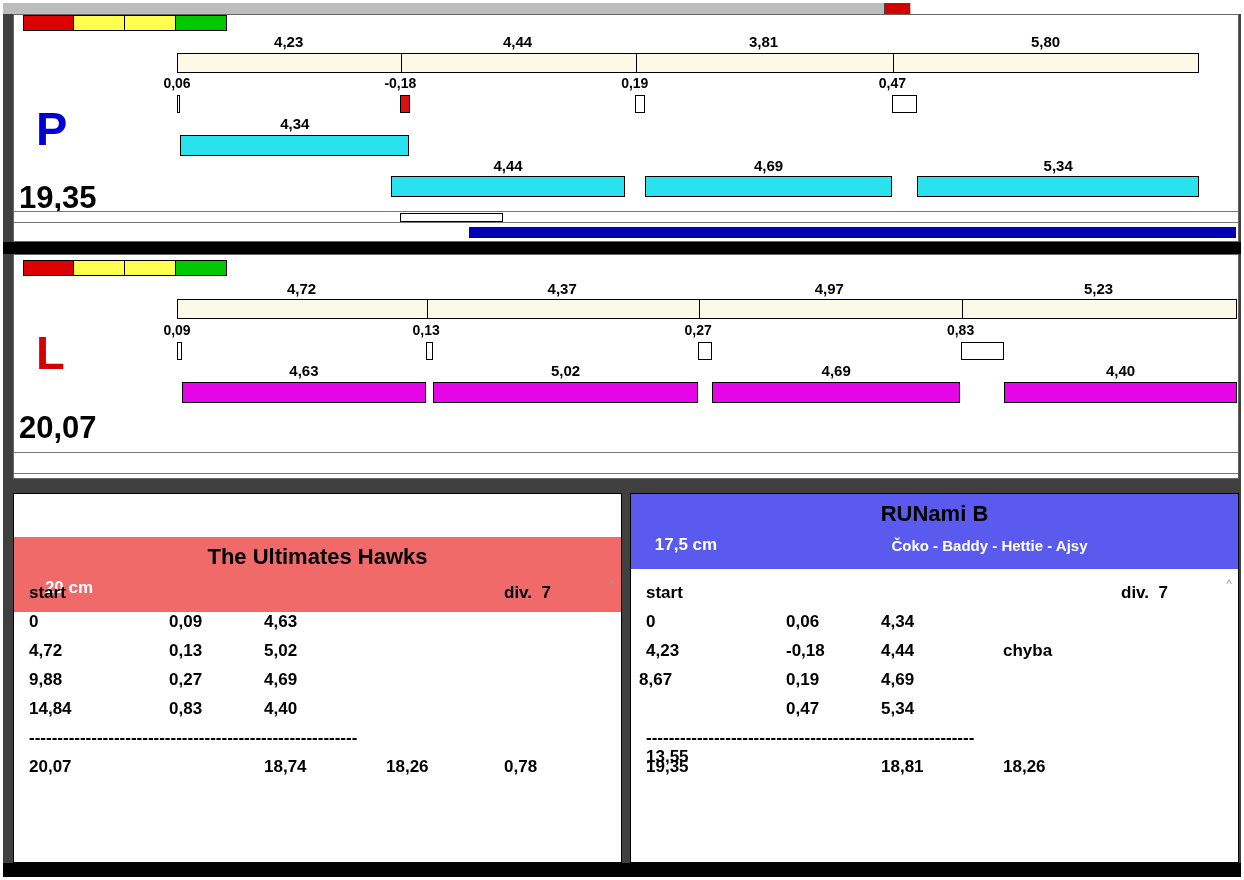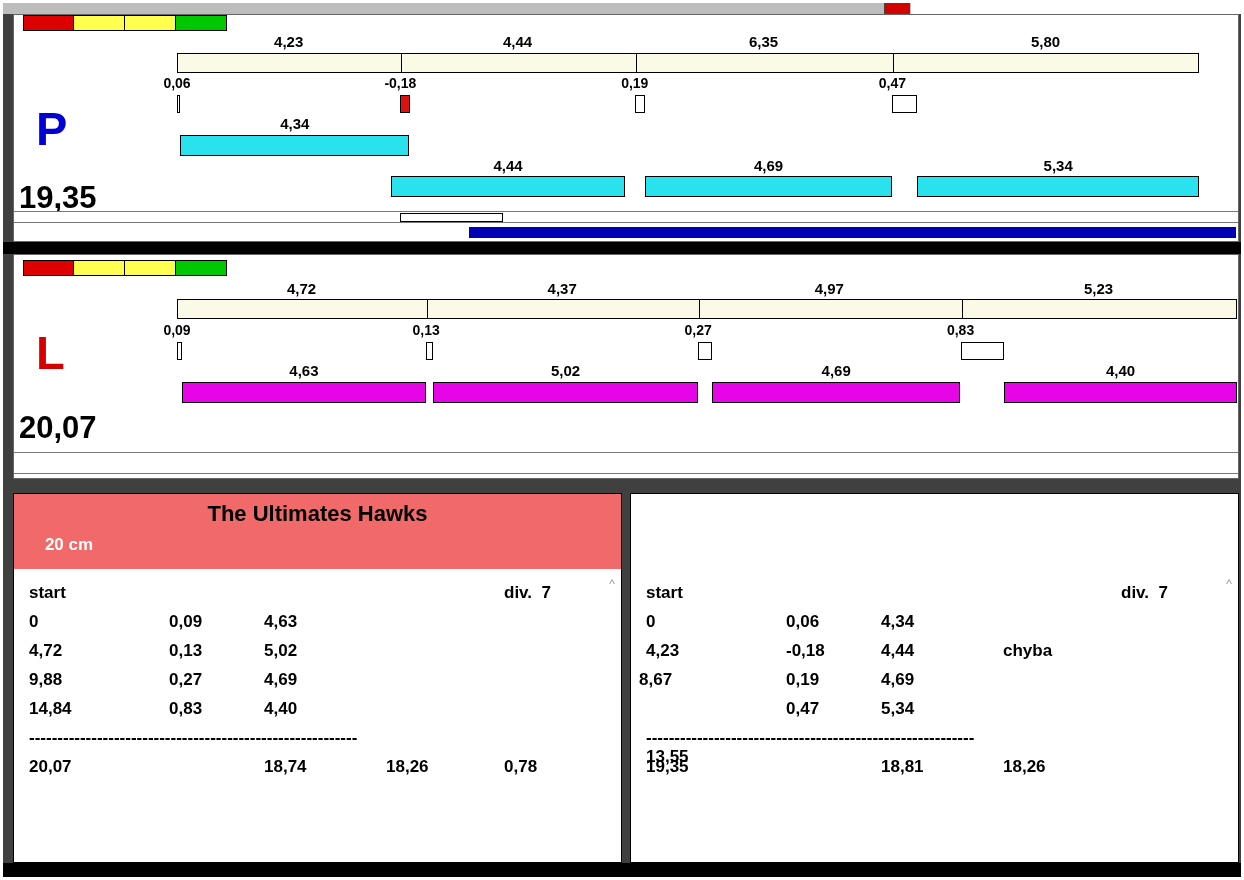--- a/index.html
+++ b/index.html
@@ -71,21 +71,21 @@
         <div class="chip" style="background: rgb(255, 255, 79);"></div>
         <div class="chip" style="background: rgb(0, 200, 0);"></div>
       </div>
       <div class="ruler" style="left: 163px; top: 38px; width: 1021.68px;">
         <div class="ruler-div" style="left: 223.344px;"></div>
         <div class="ruler-div" style="left: 457.776px;"></div>
         <div class="ruler-div" style="left: 715.44px;"></div>
       </div>
       <div class="tick-label" style="left: 229.672px; top: 18px;">4,23</div>
       <div class="tick-label" style="left: 458.56px; top: 18px;">4,44</div>
-      <div class="tick-label" style="left: 704.608px; top: 18px;">6,35</div>
+      <div class="tick-label" style="left: 704.608px; top: 18px;">3,81</div>
       <div class="tick-label" style="left: 986.56px; top: 18px;">5,80</div>
       <div class="chg-label" style="left: 118px; top: 60px;">0,06</div>
       <div class="chg-box" style="left: 163px; top: 80px; width: 3.168px; background: rgb(255, 255, 255);"></div>
       <div class="chg-label" style="left: 341.344px; top: 60px;">-0,18</div>
       <div class="chg-box" style="left: 386.344px; top: 80px; width: 9.504px; background: rgb(221, 17, 17);"></div>
       <div class="chg-label" style="left: 575.776px; top: 60px;">0,19</div>
       <div class="chg-box" style="left: 620.776px; top: 80px; width: 10.032px; background: rgb(255, 255, 255);"></div>
       <div class="chg-label" style="left: 833.44px; top: 60px;">0,47</div>
       <div class="chg-box" style="left: 878.44px; top: 80px; width: 24.816px; background: rgb(255, 255, 255);"></div>
       <div class="lane-letter" style="color: rgb(0, 0, 210); top: 90px;">P</div>
@@ -139,21 +139,21 @@
       <div class="run-bar" style="left: 698.392px; top: 127px; width: 247.632px; background: rgb(230, 5, 230);"></div>
       <div class="bar-label" style="left: 1061.54px; top: 107px;">4,40</div>
       <div class="run-bar" style="left: 990.376px; top: 127px; width: 232.32px; background: rgb(230, 5, 230);"></div>
       <div class="lane-total" style="top: 157px;">20,07</div>
       <div class="track" style="top: 197px; height: 22px;"></div>
     </section>
 
   <div class="results">
 
     <div class="team-panel">
-      <div class="team-header" style="background: rgb(241, 106, 106);">
+      <div class="team-header" style="background: rgb(241, 106, 106); margin-top: 43px;">
         <div class="team-name">The Ultimates Hawks</div>
         <div class="team-sub">
           <div class="badge">20 cm</div>
         </div>
       </div>
       <div class="team-table">
         <span class="scroll-arrow">^</span>
       <div class="trow">
             <div class="tcell" style="left: 15px;">start</div>
             <div class="tcell" style="left: 490px;">div.  7</div>
@@ -184,20 +184,27 @@
           <div class="trow totals">
             <div class="tcell" style="left: 15px;">20,07</div>
             <div class="tcell" style="left: 250px;">18,74</div>
             <div class="tcell" style="left: 372px;">18,26</div>
             <div class="tcell" style="left: 490px;">0,78</div>
           </div>
         </div>
     </div>
 
     <div class="team-panel">
+      <div class="team-header" style="background: rgb(90, 90, 239);">
+        <div class="team-name">RUNami B</div>
+        <div class="team-sub">
+          <div class="badge">17,5 cm</div>
+          <div class="members">Čoko - Baddy - Hettie - Ajsy</div>
+        </div>
+      </div>
       <div class="team-table">
         <span class="scroll-arrow">^</span>
       <div class="trow">
             <div class="tcell" style="left: 15px;">start</div>
             <div class="tcell" style="left: 490px;">div.  7</div>
           </div>
           <div class="trow">
             <div class="tcell" style="left: 15px;">0</div>
             <div class="tcell" style="left: 155px;">0,06</div>
             <div class="tcell" style="left: 250px;">4,34</div>

